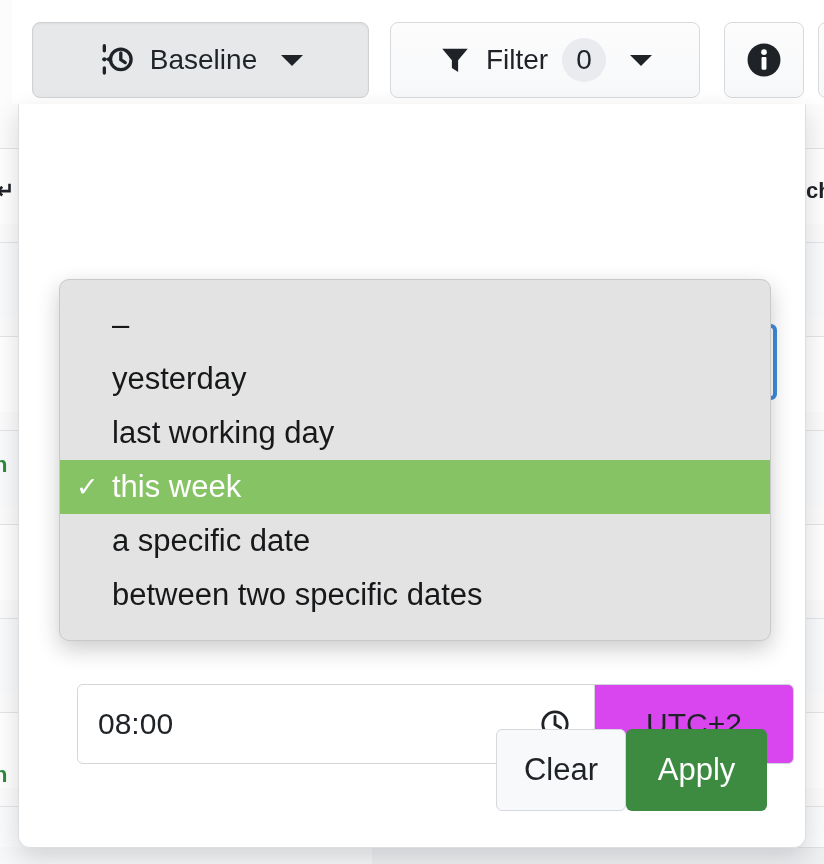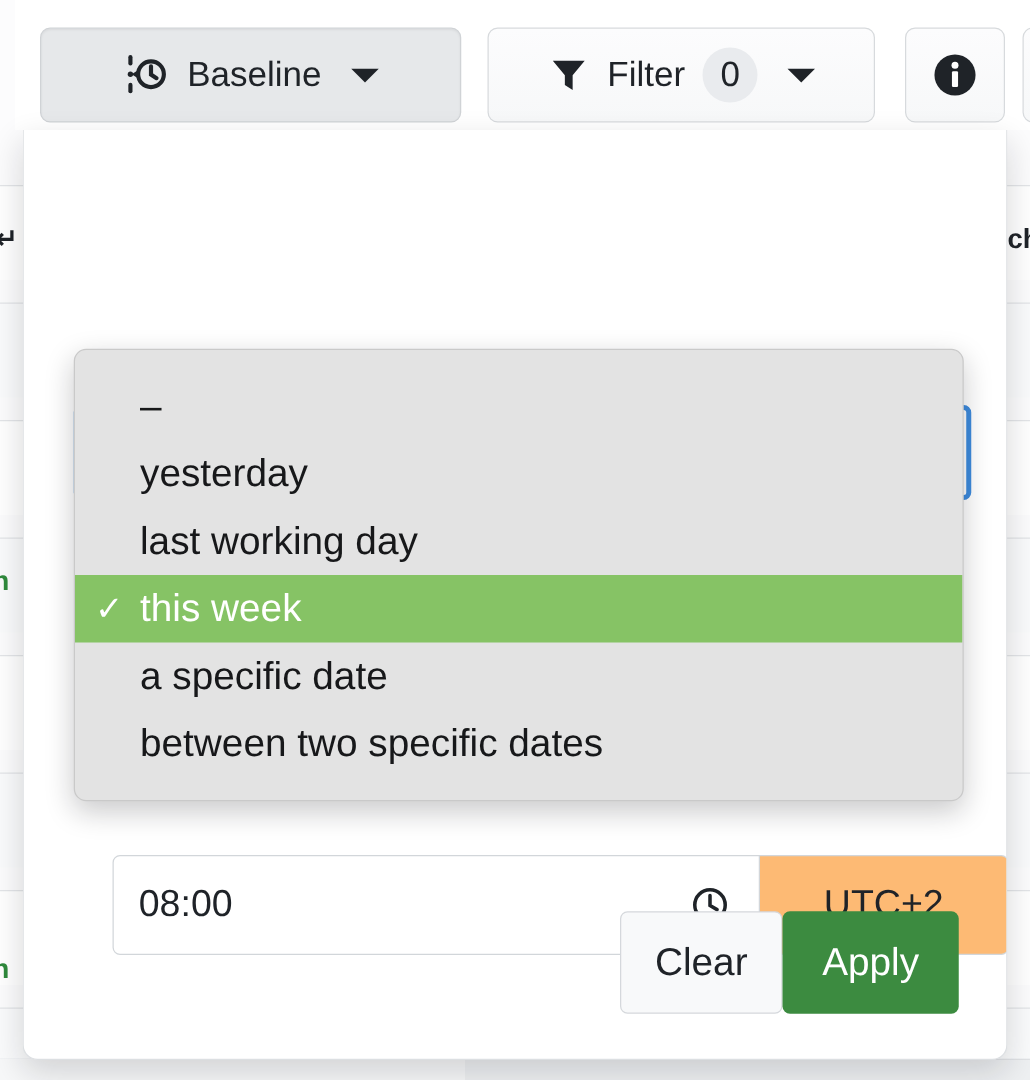--- a/index.html
+++ b/index.html
@@ -175,21 +175,21 @@
     position: absolute;
     left: 16px;
     font-size: 27px;
     line-height: 1;
     color: #ffffff;
   }
 
   
   .time-row {
     position: absolute;
-    left: 71px; top: 580px;
+    left: 58px; top: 580px;
     display: flex;
     align-items: flex-end;
   }
   .time-input {
     position: relative;
     width: 518px; height: 80px;
     border: 1px solid #d2d6da;
     border-radius: 6px 0 0 6px;
     background: #ffffff;
     display: flex;
@@ -202,21 +202,21 @@
     position: absolute;
     right: 22px; top: 50%;
     transform: translateY(-50%);
     display: flex;
   }
   .tz-box {
     width: 200px; height: 80px;
     margin-left: -1px;
     border: 1px solid #d2d6da;
     border-radius: 0 6px 6px 0;
-    background: #fdba74;
+    background: #d946ef;
     display: flex;
     align-items: center;
     justify-content: center;
     font-size: 30px;
     color: #1f2328;
   }
 
   
   .footer {
     position: absolute;

